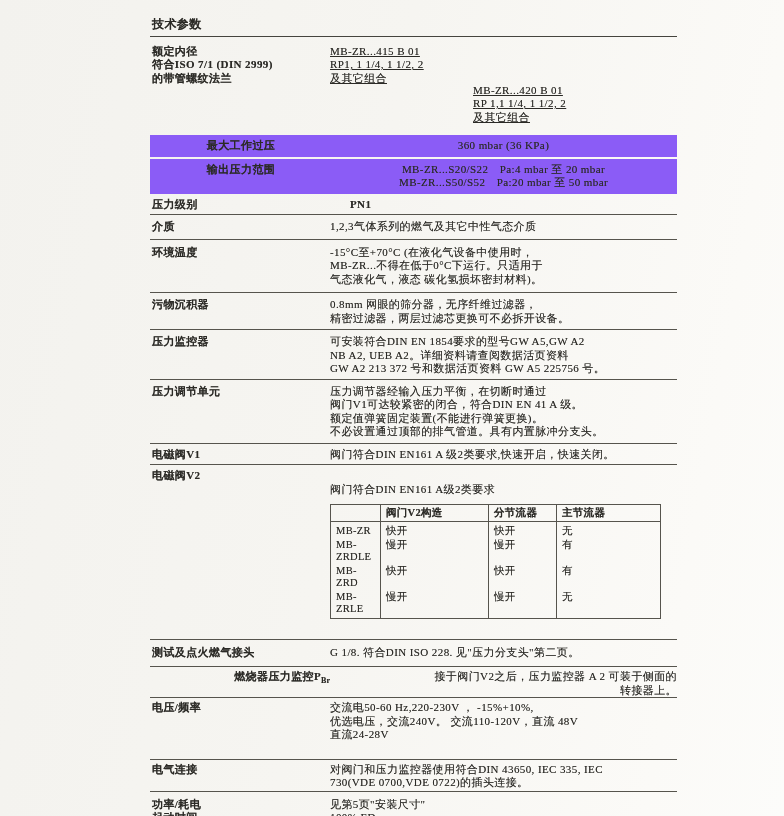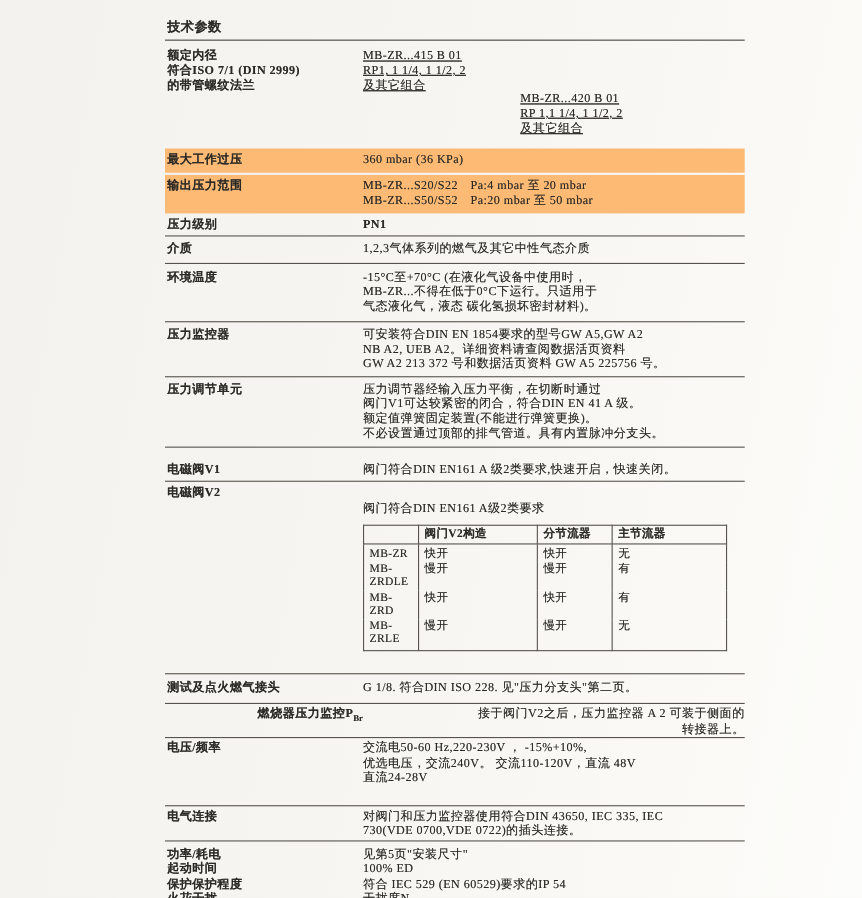--- a/index.html
+++ b/index.html
@@ -18,46 +18,46 @@
   }
   .hdr{
     padding:18px 0 4px 2px;
     font-weight:bold;font-size:12px;
     border-bottom:1.5px solid #45443e;
   }
   .row{display:flex;border-bottom:1px solid #56544d;}
   .row.noline{border-bottom:none;justify-content:center;}
   .lbl{width:180px;flex:0 0 180px;font-weight:bold;white-space:pre-line;padding-left:2px;box-sizing:border-box;}
   .val{flex:1;white-space:pre-line;}
-  .band{background:#fdba74;border-bottom:none;margin-bottom:2px;}
+  .band{background:#8b5cf6;border-bottom:none;margin-bottom:2px;text-align:center;}
   .b{font-weight:bold;}
   sub{font-size:8px;letter-spacing:0;}
   
   .v2tbl{border-collapse:collapse;margin-top:8px;font-size:10.5px;line-height:12px;letter-spacing:.3px;}
   .v2tbl th,.v2tbl td{border:1px solid #56544d;padding:1px 5px;text-align:left;font-weight:normal;vertical-align:top;}
   .v2tbl th{font-weight:bold;padding-top:2px;padding-bottom:2px;}
   .v2tbl td{border-top:none;border-bottom:none;}
   .v2tbl tr.first td{padding-top:3px;}
   .v2tbl tr.last td{border-bottom:1px solid #56544d;padding-bottom:3px;}
   .cols{display:flex;flex:1;text-decoration:underline;}
   .c1{width:143px;flex:0 0 143px;white-space:pre-line;}
   .c2{flex:1;white-space:pre-line;margin-top:39px;}
   .m1{width:117px;flex:0 0 117px;white-space:pre-line;}
   .m2{flex:1;white-space:pre-line;}
   
   .r-nominal{padding:8px 0;margin-bottom:3px;}
   .r-max{padding:4px 0;}
   .r-out{padding:4px 0;margin-bottom:0;}
-  .r-pn{padding:4px 0 3px;}
+  .r-pn{padding:4px 0 3px;gap:20px;}
   .r-med{padding:5px 0;}
   .r-amb{padding:6px 0;}
   .r-str{padding:5px 0 4px;}
   .r-mon{padding:5px 0 3px;}
   .r-reg{padding:5px 0 4px;}
-  .r-v1{padding:14px 0 3px;}
+  .r-v1{padding:4px 0 3px;}
   .r-v2{padding:4px 0 6px;}
   .r-test{padding:6px 0 7px;}
   .r-burn{padding:3px 0 0;text-align:right;}
   .r-volt{padding:3px 0 17px;}
   .r-elec{padding:3px 0 1px;}
   .r-pow{padding:6px 0 4px;}
   .r-mat{padding:4px 0 1px;line-height:13px;}
 </style>
 </head>
 <body>
@@ -101,20 +101,25 @@
     <div class="val">1,2,3气体系列的燃气及其它中性气态介质</div>
   </div>
 
   <div class="row r-amb">
     <div class="lbl">环境温度</div>
     <div class="val">-15°C至+70°C (在液化气设备中使用时，
 MB-ZR...不得在低于0°C下运行。只适用于
 气态液化气，液态 碳化氢损坏密封材料)。</div>
   </div>
 
+  <div class="row r-str">
+    <div class="lbl">污物沉积器</div>
+    <div class="val">0.8mm 网眼的筛分器，无序纤维过滤器，
+精密过滤器，两层过滤芯更换可不必拆开设备。</div>
+  </div>
 
   <div class="row r-mon">
     <div class="lbl">压力监控器</div>
     <div class="val">可安装符合DIN EN 1854要求的型号GW A5,GW A2
 NB A2, UEB A2。详细资料请查阅数据活页资料
 GW A2 213 372 号和数据活页资料 GW A5 225756 号。</div>
   </div>
 
   <div class="row r-reg">
     <div class="lbl">压力调节单元</div>

